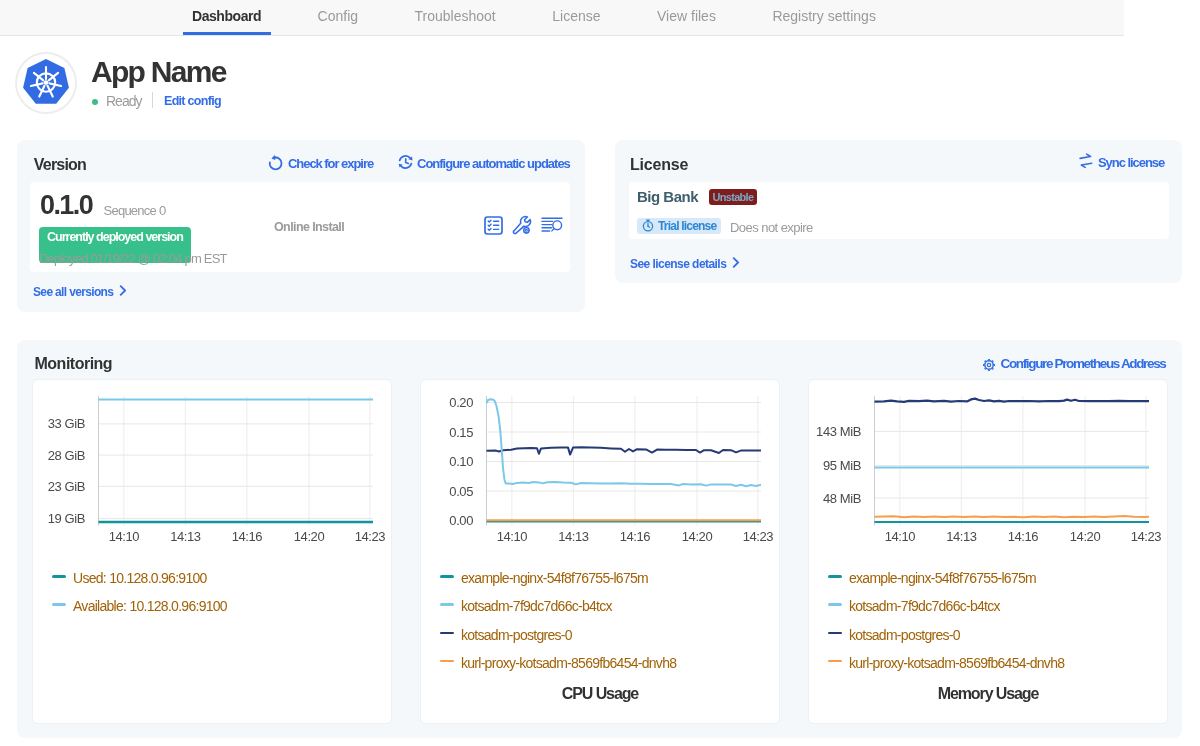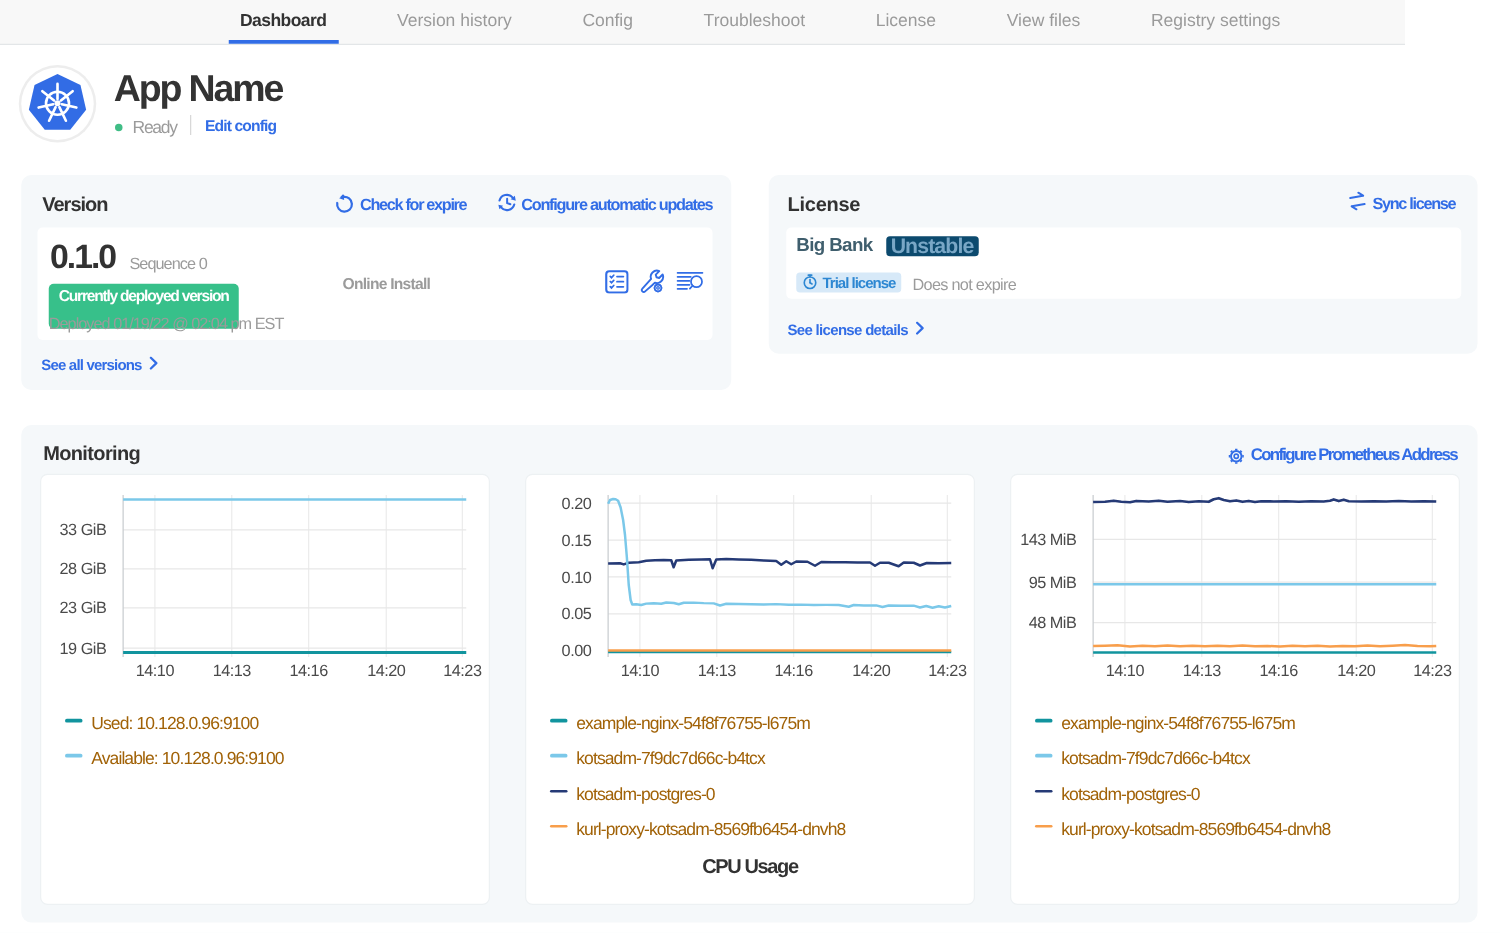--- a/index.html
+++ b/index.html
@@ -40,21 +40,21 @@
 #v-badge { left:22px; top:87px; height:36px; line-height:20px; padding:0 8px; background:#37c08a; border-radius:4px; color:#fff; font-size:12.5px; font-weight:700; letter-spacing:-1.0px; }
 #v-deployed { left:22px; top:111px; font-size:13px; color:#9b9b9b; letter-spacing:-0.78px; }
 #v-online { left:230px; top:80px; font-size:12.5px; font-weight:700; color:#9b9b9b; letter-spacing:-0.6px;margin-left:27px; }
 #v-seeall { left:16px; top:145px; font-size:12px; letter-spacing:-0.65px; }
 
 
 #l-head { left:15px; top:16px; letter-spacing:-0.2px; }
 #l-sync { left:483px; top:15px; }
 #l-panel { left:14px; top:42px; width:540px; height:57px; }
 #l-name { left:22px; top:48px; font-size:15px; font-weight:700; color:#3f5e6d; letter-spacing:-0.5px; }
-#l-unstable { left:93.5px; top:49px; height:16px; line-height:16px; padding:0 4px; background:#0c4a6e; border-radius:3px; color:#79a7c6; font-size:17px; font-weight:700; letter-spacing:-0.7px; }
+#l-unstable { left:93.5px; top:49px; height:16px; line-height:16px; padding:0 4px; background:#7f1d1d; border-radius:3px; color:#79a7c6; font-size:11px; font-weight:700; letter-spacing:-0.7px; }
 #l-trial { left:22px; top:78px; height:16px; line-height:16px; padding:0 5px; background:#d7e9f8; border-radius:3px; color:#2d87d2; font-size:12px; font-weight:700; letter-spacing:-0.8px; }
 #l-expire { left:115px; top:80px; font-size:13px; color:#9b9b9b; letter-spacing:-0.55px; }
 #l-details { left:15px; top:117px; font-size:12px; letter-spacing:-0.55px; }
 
 
 #m-head { left:17.5px; top:15px; letter-spacing:-0.5px; }
 #m-prom { right:16.5px; top:16px; font-size:13.5px; letter-spacing:-1.35px; }
 .chartcard { position:absolute; top:39px; width:360px; height:345px; background:#fff; border:1px solid #edf1f3; border-radius:6px; }
 #chart-disk { left:15px; }
 #chart-cpu { left:403px; }
@@ -64,21 +64,20 @@
 .ltext { position:absolute; left:23px; top:1px; font-size:14px; color:#a16207; letter-spacing:-0.72px; white-space:nowrap; }
 .ctitle { position:absolute; top:305px; width:100%; text-align:center; font-size:16px; font-weight:700; color:#323232; letter-spacing:-1.1px; }
 .chev { display:inline-block; margin-left:6px; }
 </style>
 </head>
 <body>
 
 <div id="nav">
   <ul>
     <li class="active">Dashboard</li>
-    <li>Version history</li>
     <li>Config</li>
     <li>Troubleshoot</li>
     <li>License</li>
     <li>View files</li>
     <li>Registry settings</li>
   </ul>
 </div>
 
 <div class="abs" id="logo">
   <svg width="58" height="58" viewBox="0 0 58 58">
@@ -314,14 +313,15 @@
         <div class="ltext">kotsadm-7f9dc7d66c-b4tcx</div>
       </div>
       <div class="legendrow" style="top: 245.6px;">
         <div class="ldash" style="background: rgb(37, 58, 118);"></div>
         <div class="ltext">kotsadm-postgres-0</div>
       </div>
       <div class="legendrow" style="top: 273.9px;">
         <div class="ldash" style="background: rgb(248, 158, 75);"></div>
         <div class="ltext">kurl-proxy-kotsadm-8569fb6454-dnvh8</div>
       </div>
+      <div class="ctitle">Memory Usage</div>
     </div>
 </div>
 
 </body></html>

